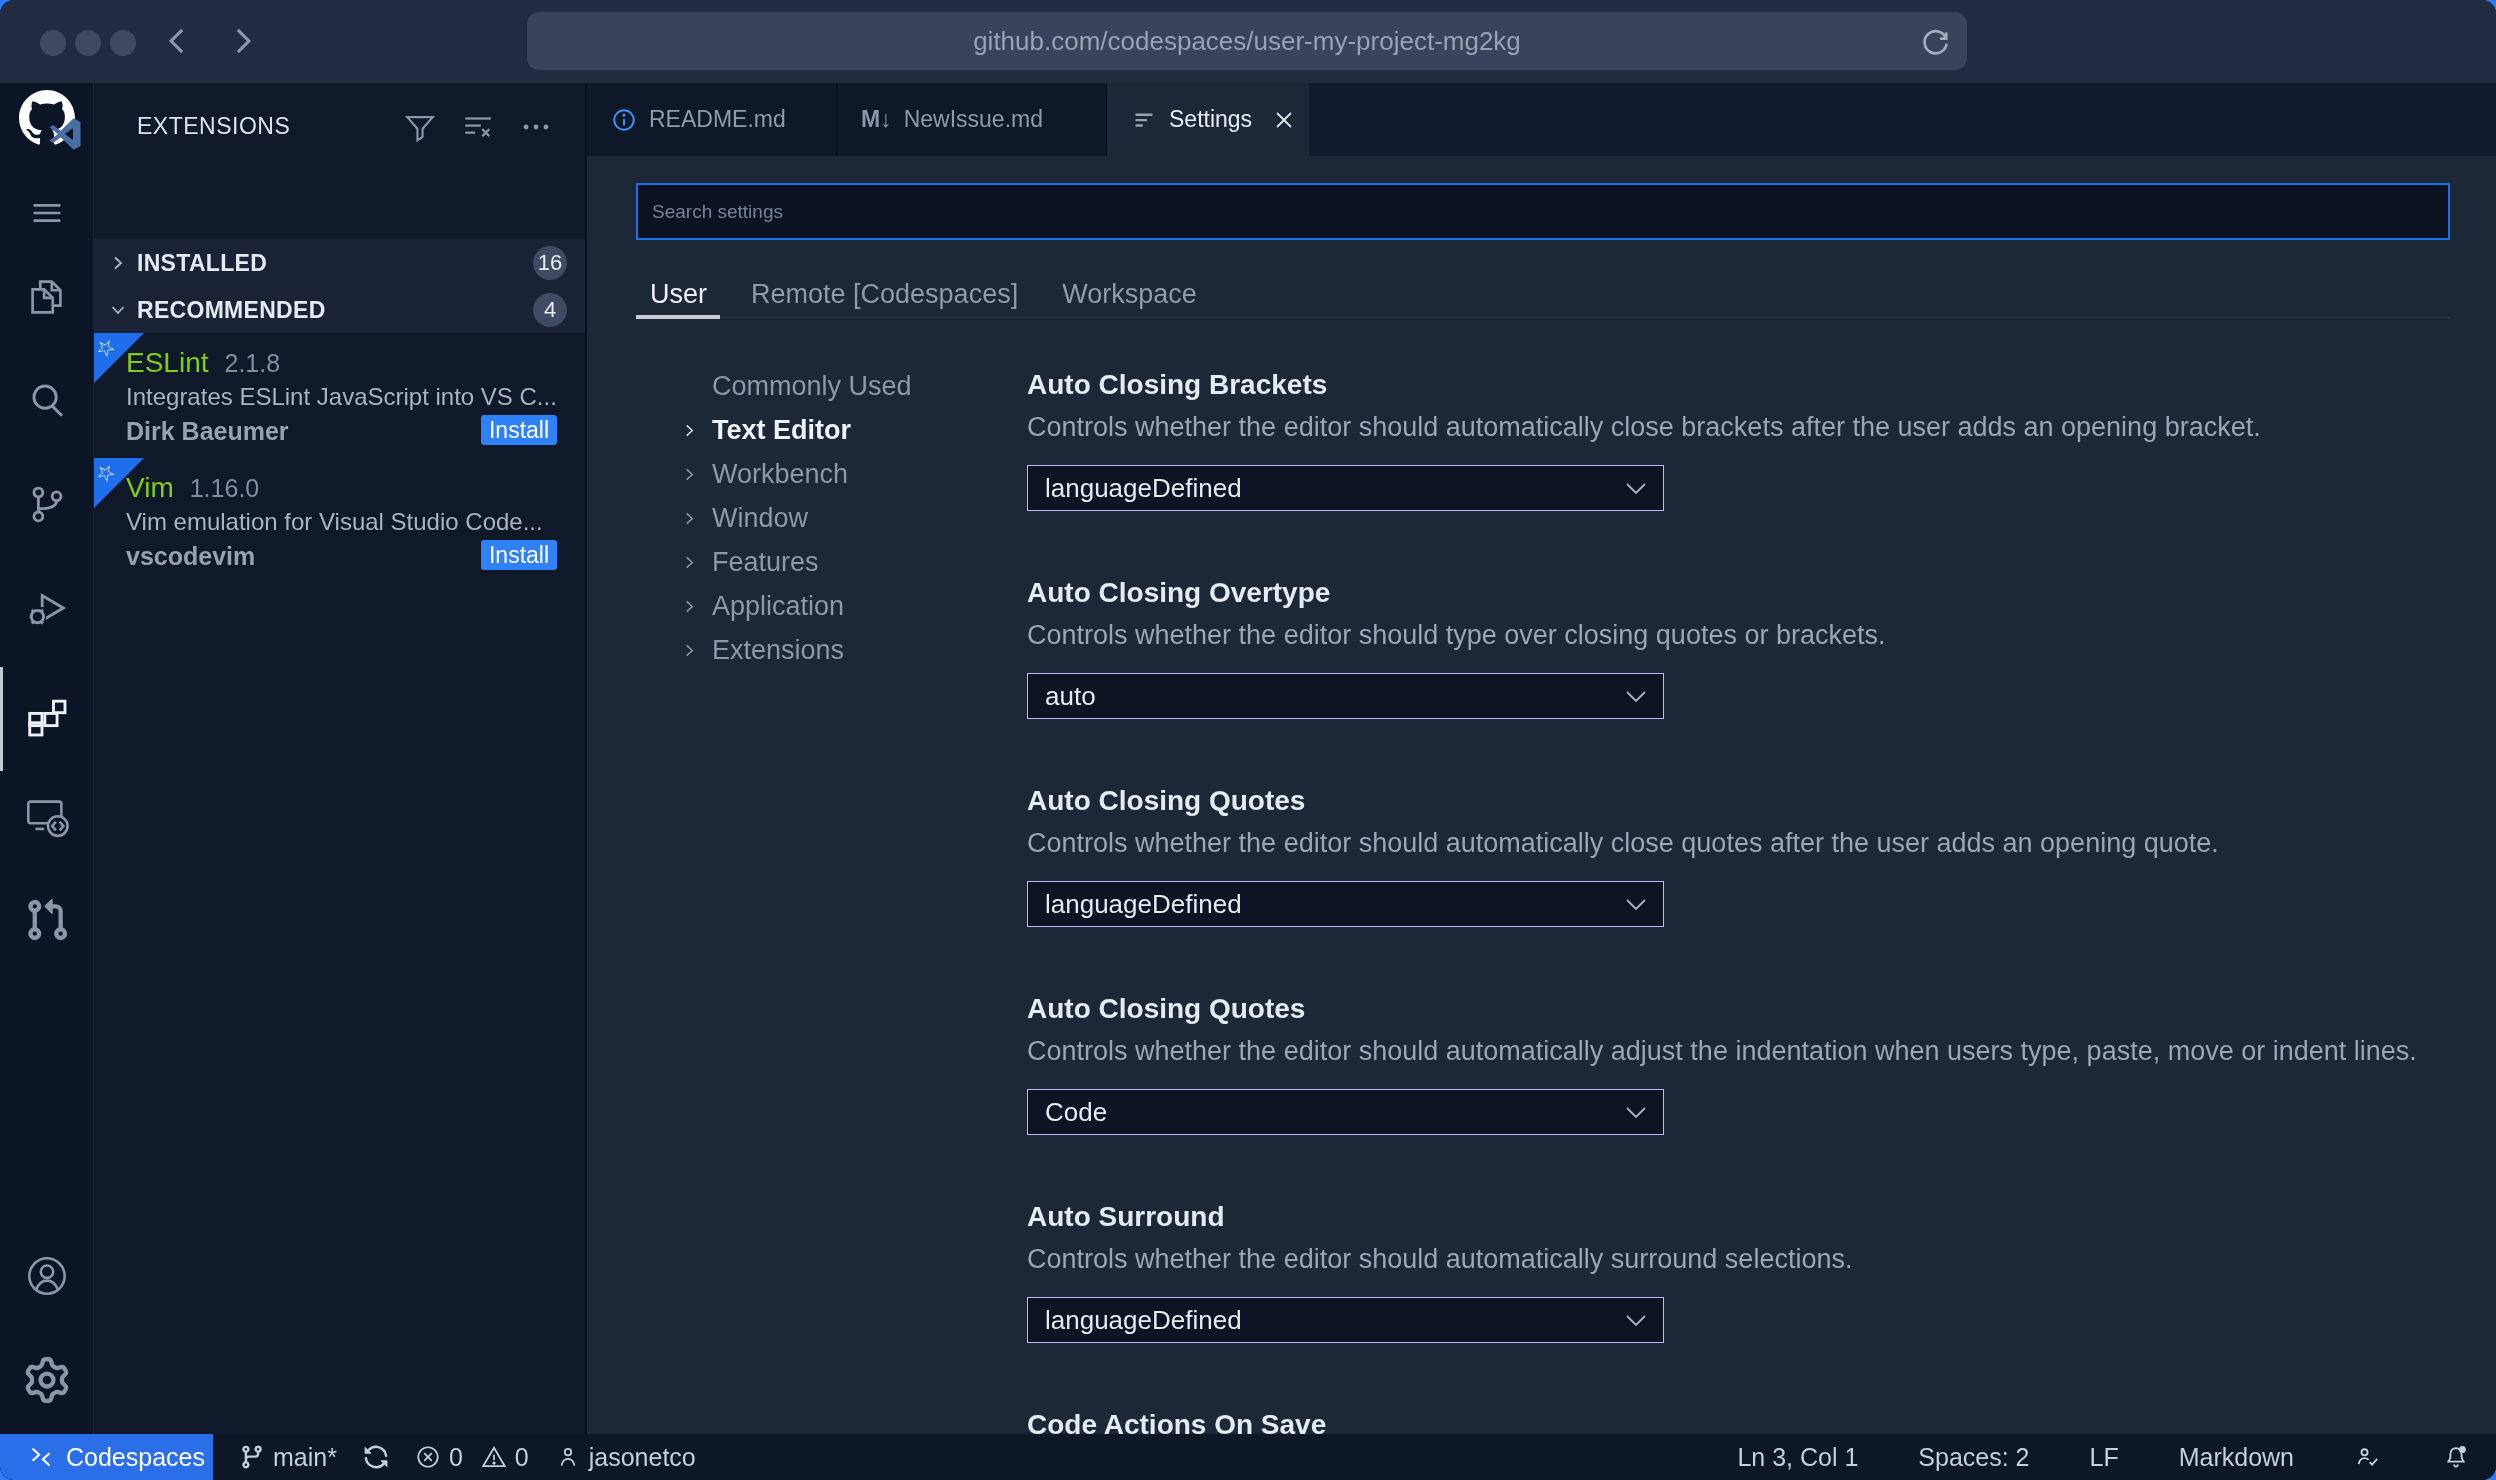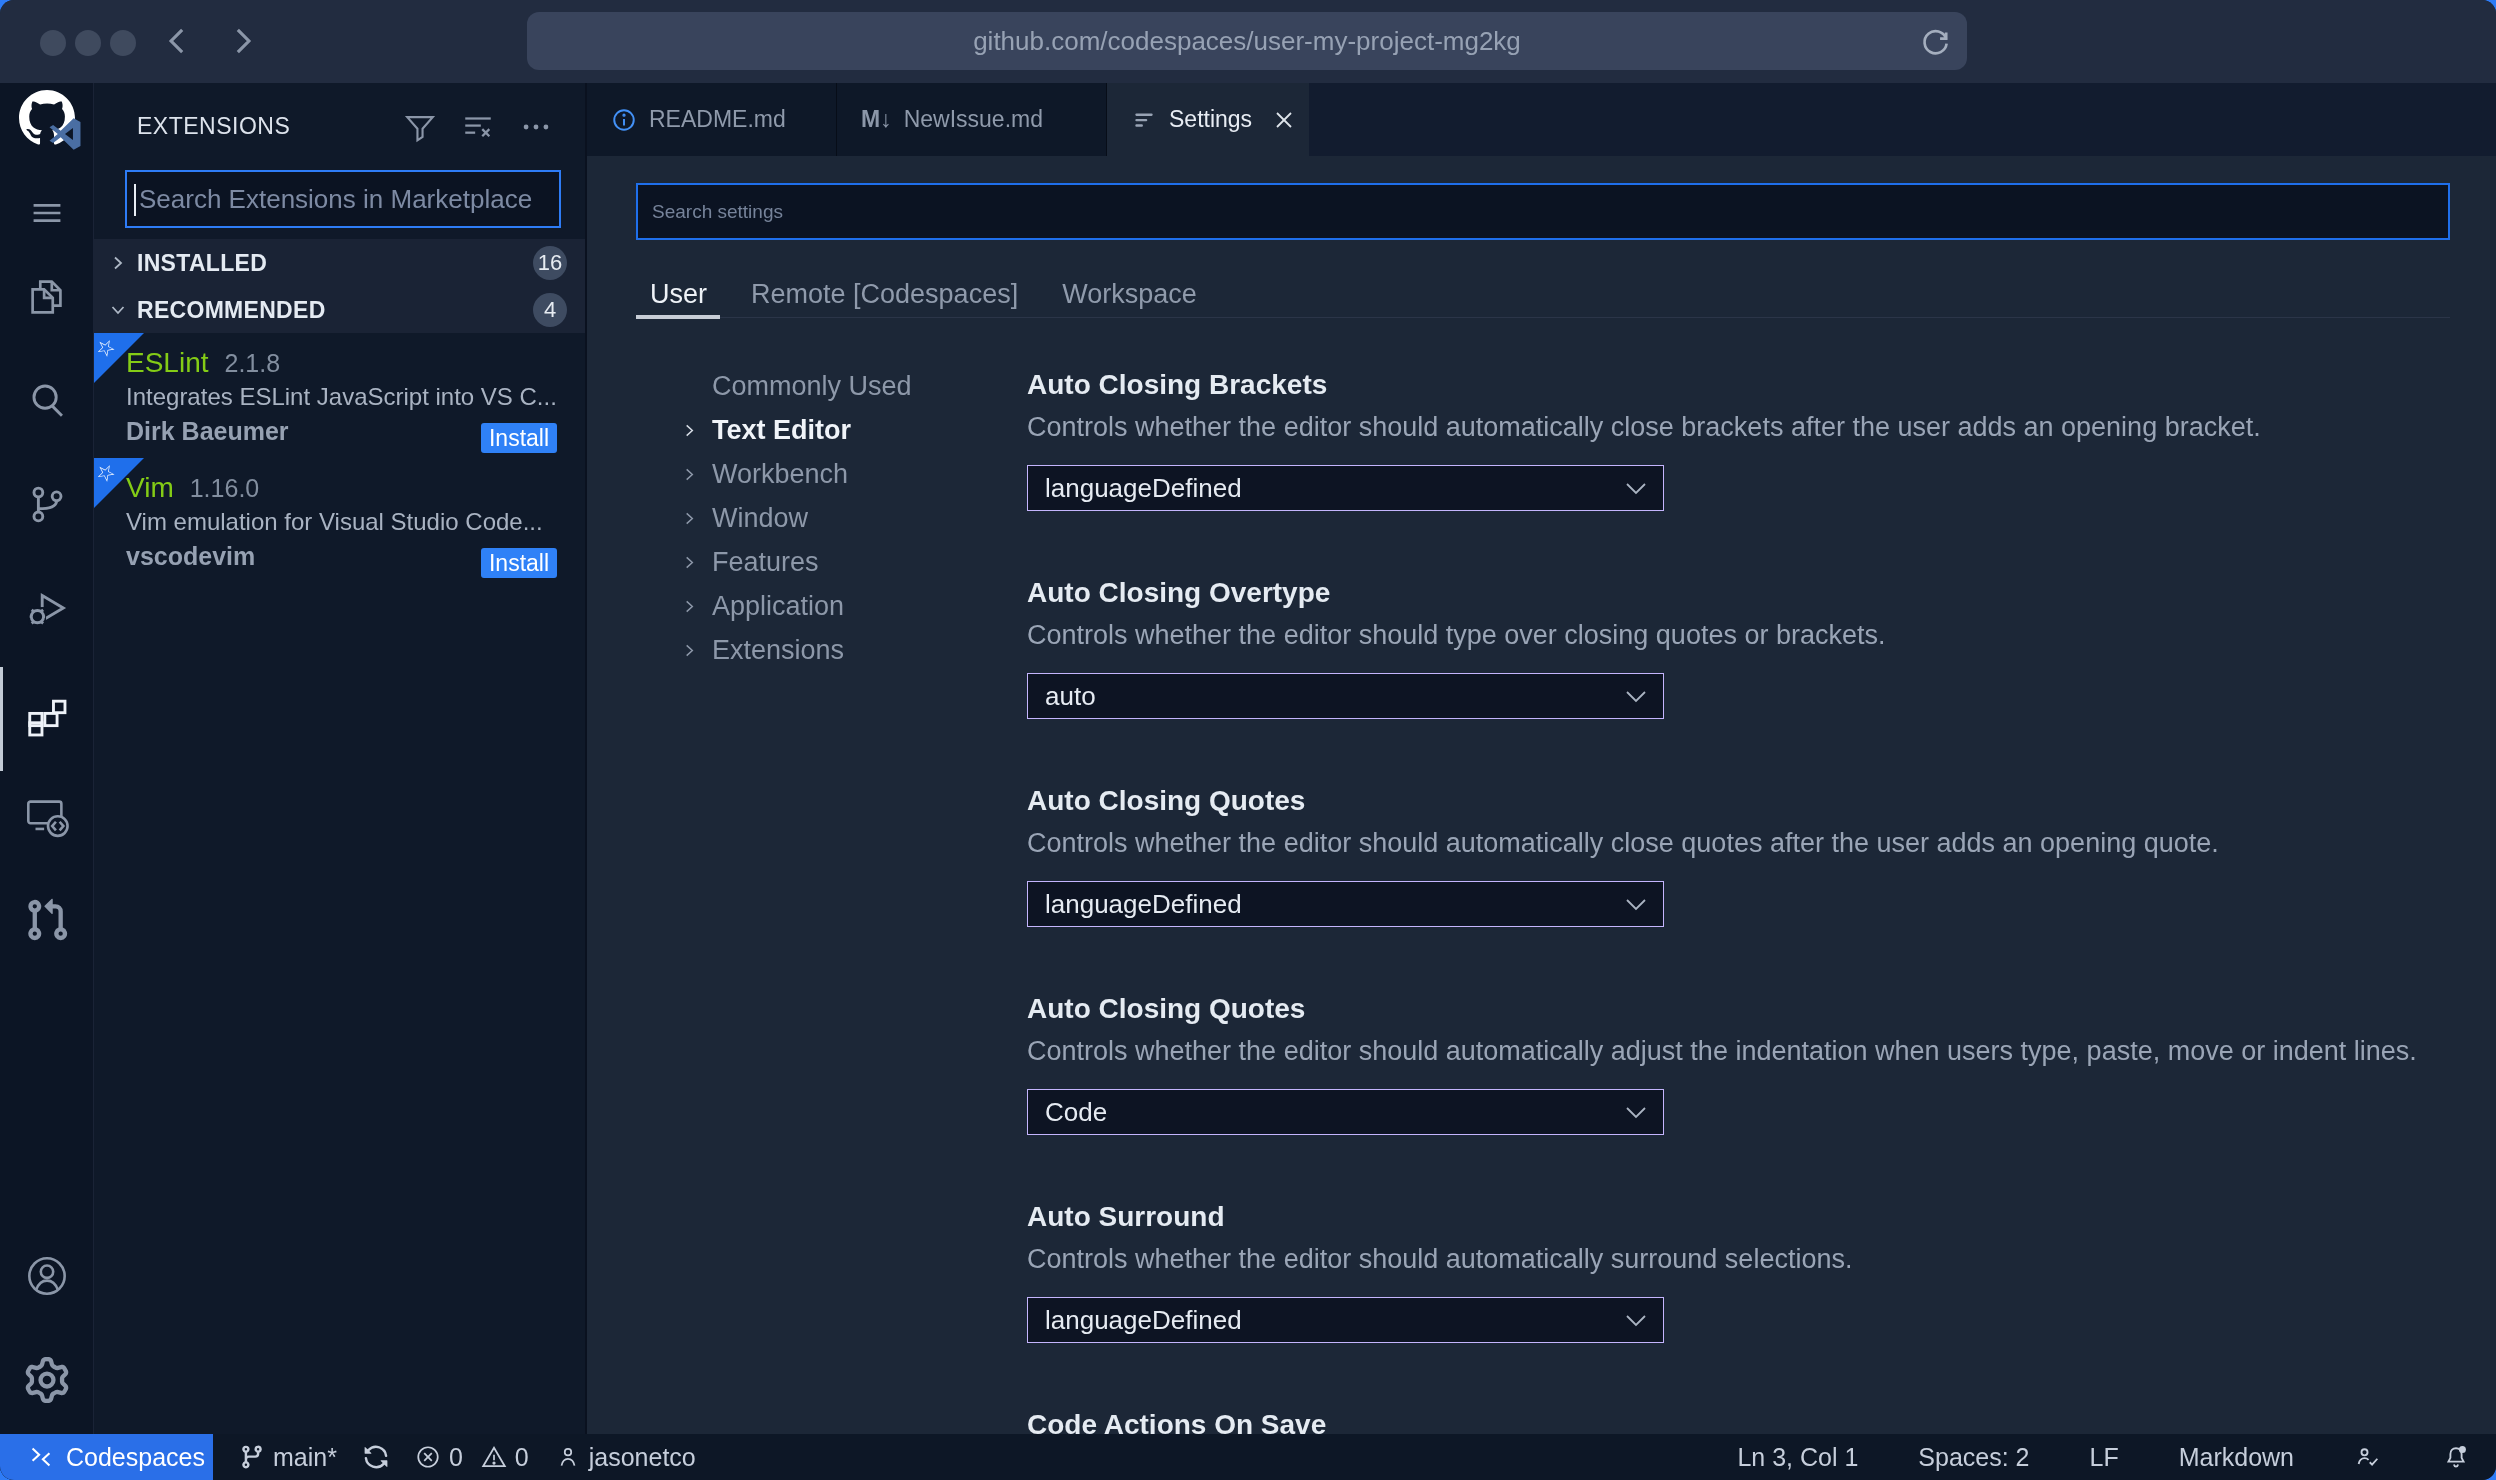--- a/index.html
+++ b/index.html
@@ -42,21 +42,21 @@
 .sb-section .sec-label { margin-left:11px; color:#e4eaf2; font-size:23px; font-weight:bold; letter-spacing:0.3px; }
 .sb-badge { position:absolute; right:18px; width:34px; height:34px; border-radius:50%; background:#3e4b61; color:#e7ecf2; font-size:22px; display:flex; align-items:center; justify-content:center; }
 .ext-item { position:absolute; left:0; width:100%; height:125px; }
 .ext-ribbon { position:absolute; left:0; top:0; width:0; height:0; border-top:50px solid #1f6feb; border-right:50px solid transparent; }
 .ext-star { position:absolute; left:2px; top:2px; color:#fff; font-size:22px; transform:rotate(-45deg); }
 .ext-name-row { position:absolute; left:32px; top:14px; display:flex; align-items:baseline; gap:16px; }
 .ext-name { color:#84cc16; font-size:28px; font-weight:normal; }
 .ext-version { color:#828e9f; font-size:25px; }
 .ext-desc { position:absolute; left:32px; top:50px; width:440px; color:#a9b3c2; font-size:24px; white-space:nowrap; overflow:hidden; }
 .ext-author { position:absolute; left:32px; top:84px; color:#96a1b2; font-size:25px; font-weight:bold; }
-.ext-install { position:absolute; right:28px; top:82px; width:76px; height:30px; background:#2f81f7; color:#fff; font-size:23px; border-radius:3px; display:flex; align-items:center; justify-content:center;margin-top:8px; }
+.ext-install { position:absolute; right:28px; top:82px; width:76px; height:30px; background:#2f81f7; color:#fff; font-size:23px; border-radius:3px; display:flex; align-items:center; justify-content:center; }
 
 
 .editor { position:relative; flex:1; background:#1c2737; }
 .tabstrip { position:absolute; top:0; left:0; right:0; height:73px; background:#121c2f; display:flex; }
 .tab { height:73px; display:flex; align-items:center; background:#0e1828; border-right:1px solid #070d18; padding:0 24px; gap:12px; }
 .tab .tab-label { font-size:23px; color:#8f9aab; }
 .tab.active { background:#1c2737; border-right:none; }
 .tab.active .tab-label { color:#e8edf4; }
 .tab-info-icon { width:26px; height:26px; color:#4391f7; }
 .tab-md-icon { color:#8b96a8; font-size:23px; font-weight:bold; }
@@ -238,24 +238,20 @@
           </div>
           <div class="hicon">
             <svg viewBox="0 0 24 24" width="34" height="34" fill="currentColor">
                 <circle cx="5" cy="12" r="1.7"></circle>
                 <circle cx="12" cy="12" r="1.7"></circle>
                 <circle cx="19" cy="12" r="1.7"></circle>
               </svg>
           </div>
         </div>
       </div>
-      <div class="sb-search">
-        <input placeholder="Search Extensions in Marketplace" style="">
-        <div class="sb-caret"></div>
-      </div>
       <div class="sb-section" style="top:156px;height:48px">
         <div class="chev">
           <svg viewBox="0 0 16 16" width="16" height="16" fill="none" stroke="currentColor" stroke-width="1.8">
               <polyline points="5,2.5 11,8 5,13.5"></polyline>
             </svg>
         </div>
         <span class="sec-label">INSTALLED</span>
         <div class="sb-badge">16</div>
       </div>
       <div class="sb-section" style="top:204px;height:46px">

